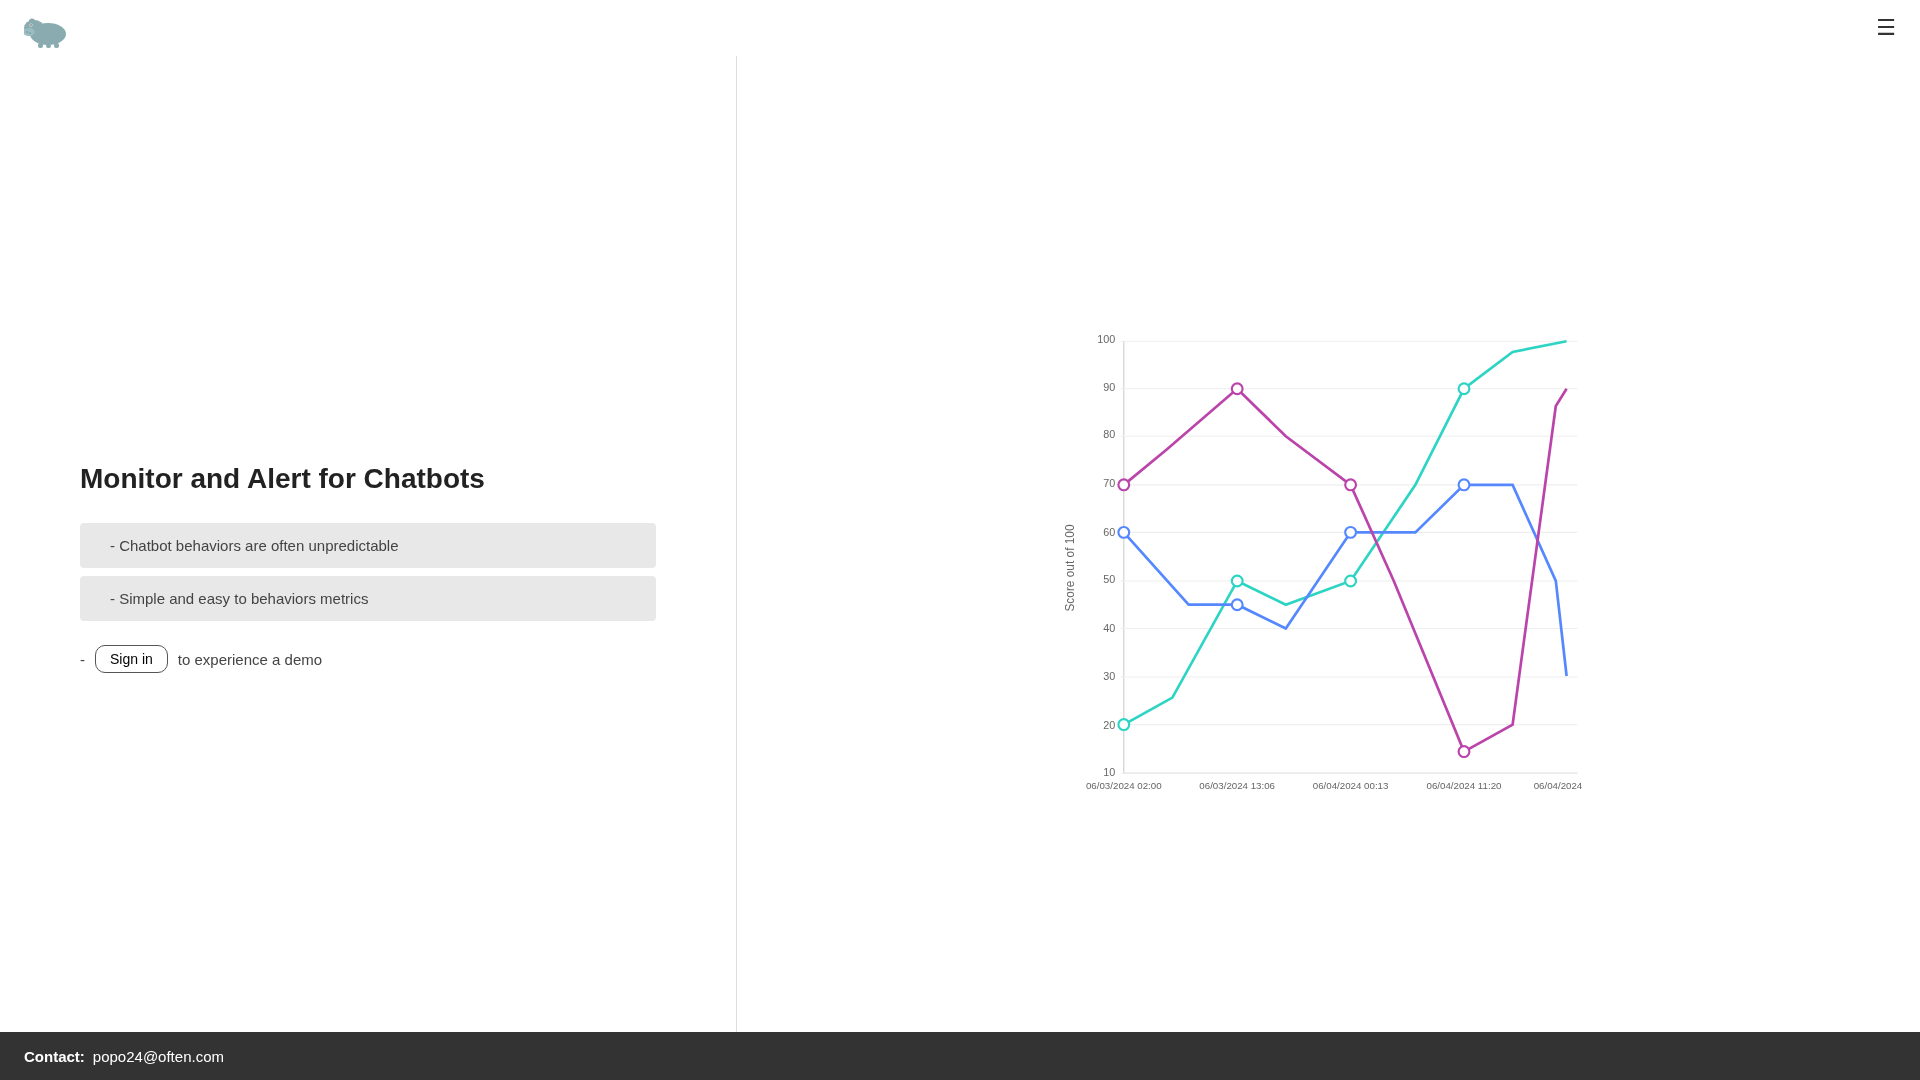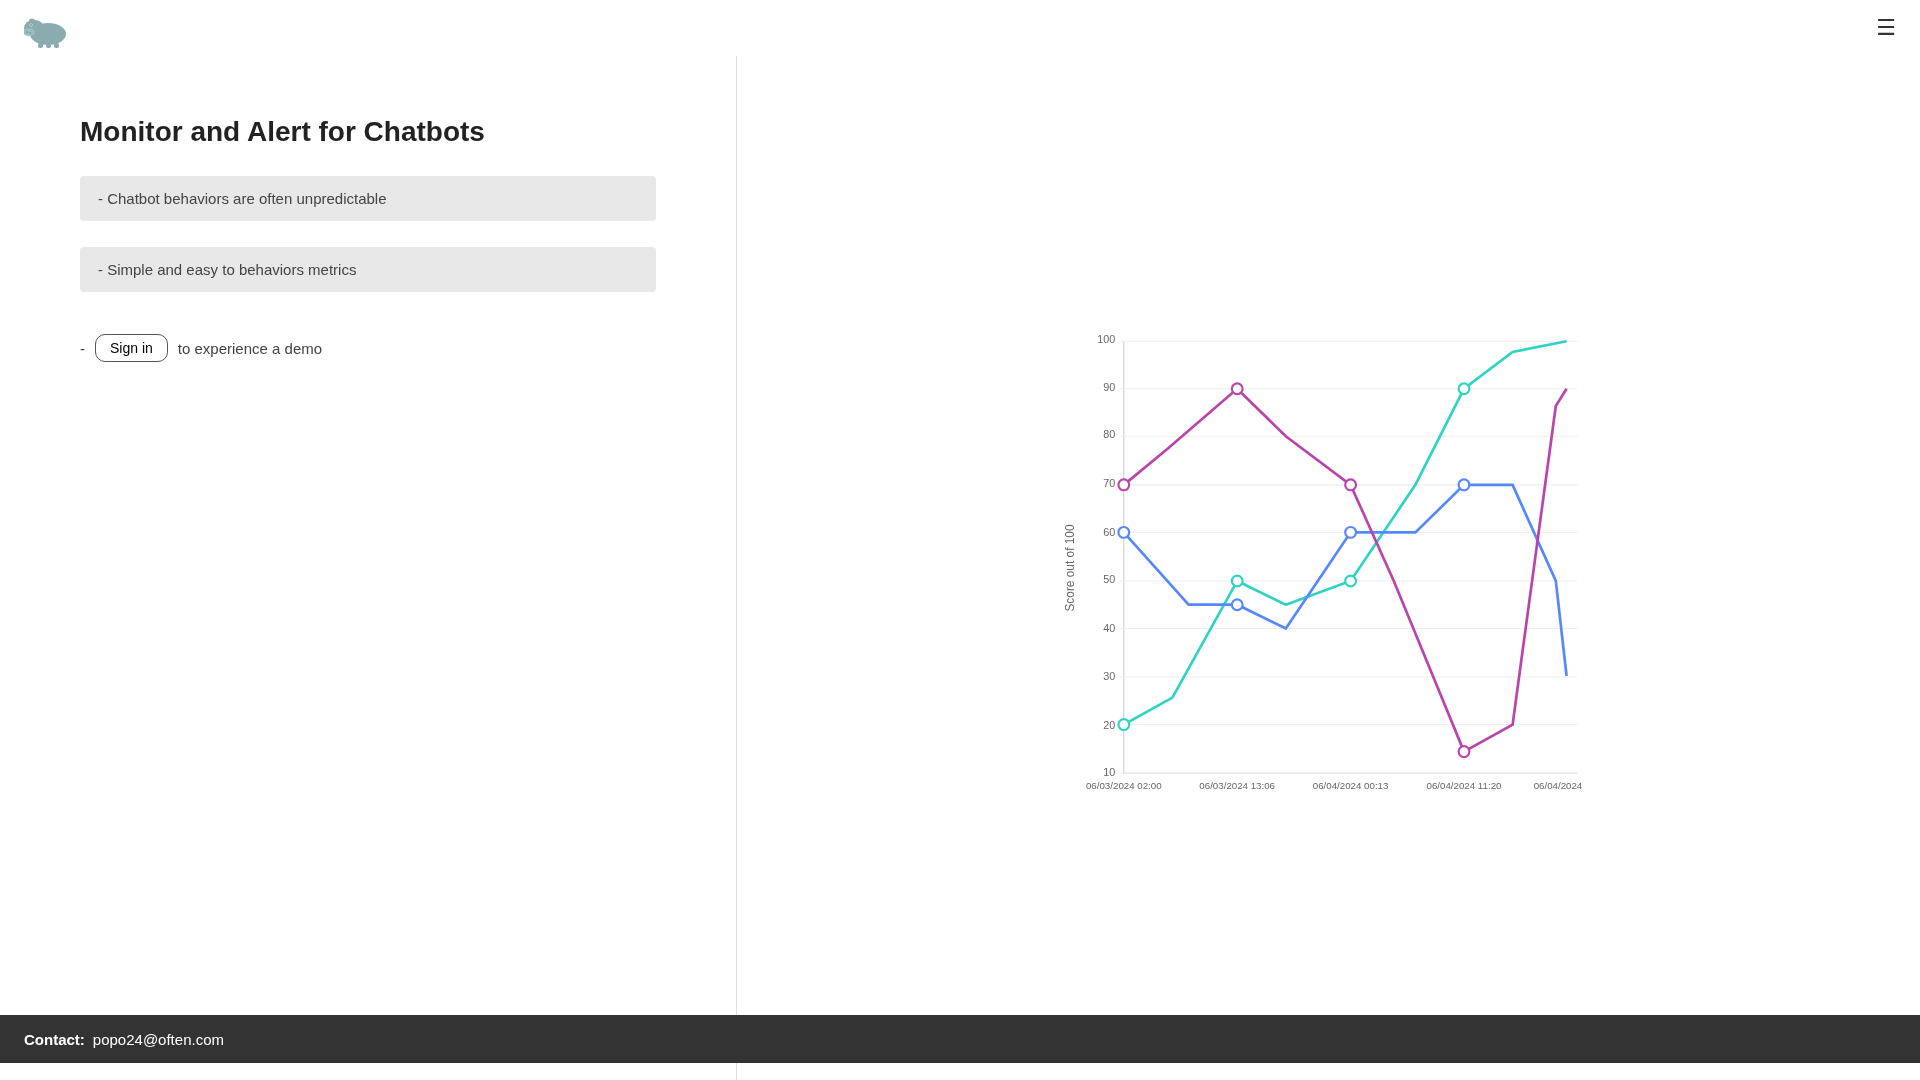--- a/index.html
+++ b/index.html
@@ -26,34 +26,35 @@
       height: 100%;
       padding-top: 56px;
     }
 
     
     #left-panel {
       width: 737px;
       flex-shrink: 0;
       display: flex;
       flex-direction: column;
+      justify-content: center;
       padding: 60px 80px;
       border-right: 1px solid #ddd;
     }
     #page-title {
       font-size: 28px;
       font-weight: bold;
       margin-bottom: 28px;
       color: #222;
     }
     .feature-item {
       background: #e8e8e8;
       border-radius: 4px;
-      padding: 14px 18px;
-      margin-bottom: 26px;
+      padding: 14px 30px;
+      margin-bottom: 8px;
       font-size: 15px;
       color: #444;
     }
     #signin-row {
       display: flex;
       align-items: center;
       gap: 10px;
       margin-top: 16px;
       font-size: 15px;
       color: #444;
@@ -89,21 +90,21 @@
       justify-content: center;
       margin-bottom: 16px;
       font-size: 14px;
     }
     .legend-item { display: flex; align-items: center; gap: 6px; }
     .legend-dot { width: 14px; height: 14px; border-radius: 2px; }
 
     
     #footer {
       position: fixed;
-      bottom: 17px; left: 0; right: 0;
+      bottom: 0; left: 0; right: 0;
       height: 48px;
       background: #333;
       color: #fff;
       display: flex;
       align-items: center;
       padding: 0 24px;
       font-size: 15px;
     }
     #footer-contact-label { font-weight: bold; margin-right: 8px; }
 

